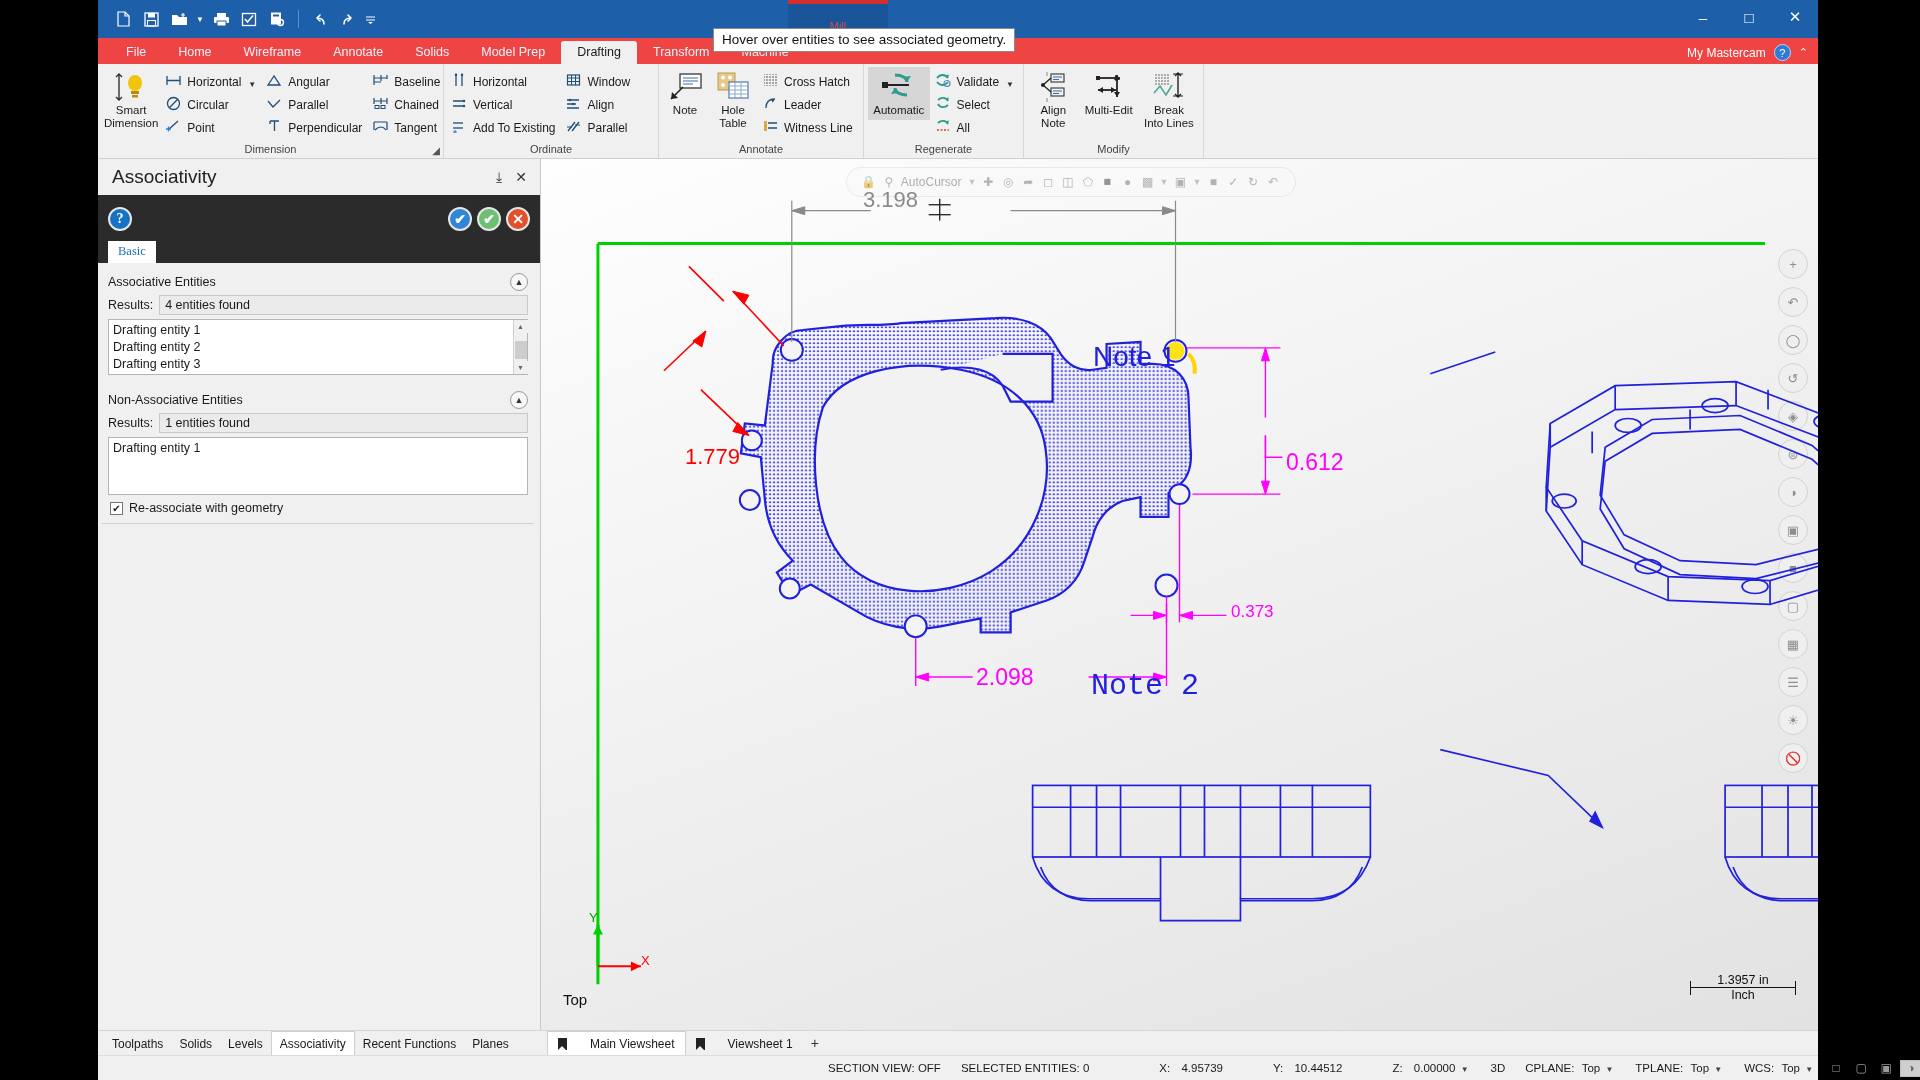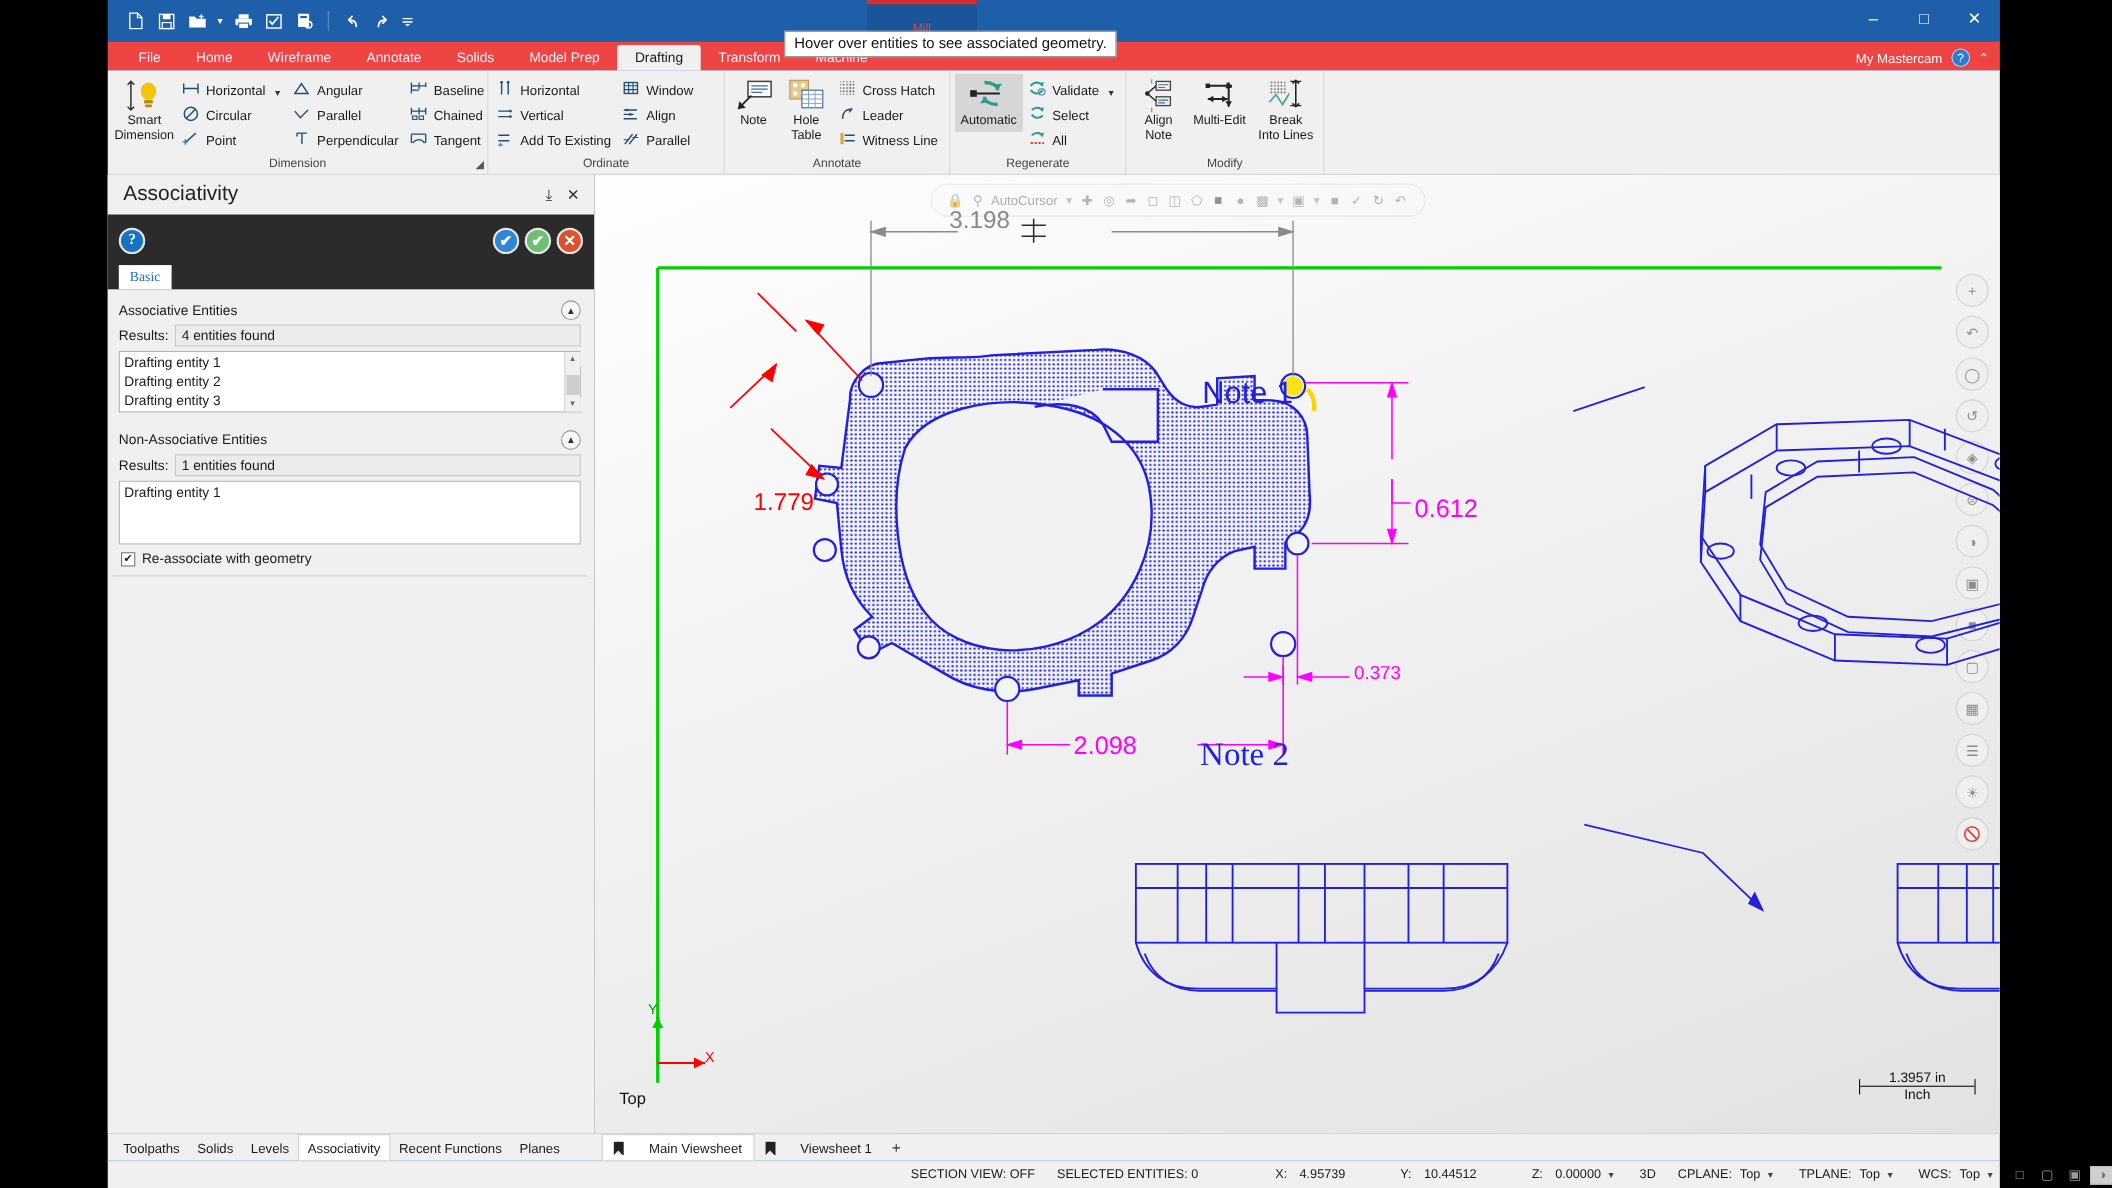--- a/index.html
+++ b/index.html
@@ -915,21 +915,21 @@
       </svg>
 
       <div style="position:absolute;left:0;top:0;width:100%;height:100%;pointer-events:none">
         <div style="position:absolute;left:322px;top:28px;font-size:22px;color:#8a8a8a;font-family:'Liberation Sans',sans-serif">3.198</div>
         <div style="position:absolute;left:144px;top:285px;font-size:22px;color:#ff0000;font-family:'Liberation Sans',sans-serif">1.779</div>
         <div style="position:absolute;left:745px;top:290px;font-size:23px;color:#ff00ff;font-family:'Liberation Sans',sans-serif">0.612</div>
         <div style="position:absolute;left:690px;top:443px;font-size:17px;color:#ff00ff;font-family:'Liberation Sans',sans-serif">0.373</div>
         <div style="position:absolute;left:435px;top:505px;font-size:23px;color:#ff00ff;font-family:'Liberation Sans',sans-serif">2.098</div>
 
         <div style="position:absolute;left:552px;top:182px;font-size:28px;color:#2020dd;font-family:'Liberation Sans',sans-serif">Note  1</div>
-        <div style="position:absolute;left:550px;top:510px;font-size:30px;color:#2020dd;font-family:Liberation Serif, serif">Note  2</div>
+        <div style="position:absolute;left:550px;top:510px;font-size:30px;color:#2020dd;font-family:Liberation Mono, monospace">Note  2</div>
 
         <div class="gnomon-lbl" style="left:48px;bottom:105px;color:#00a000">Y</div>
         <div class="gnomon-lbl" style="left:100px;bottom:62px;color:#ff0000">X</div>
         <div style="position:absolute;left:22px;bottom:22px;font-size:15px;color:#111;font-family:'Liberation Sans',sans-serif">Top</div>
       </div>
 
       <div class="scalebox">
         <div class="bar">
           <span class="scale-tick"></span>
           <span class="sb-inner">

